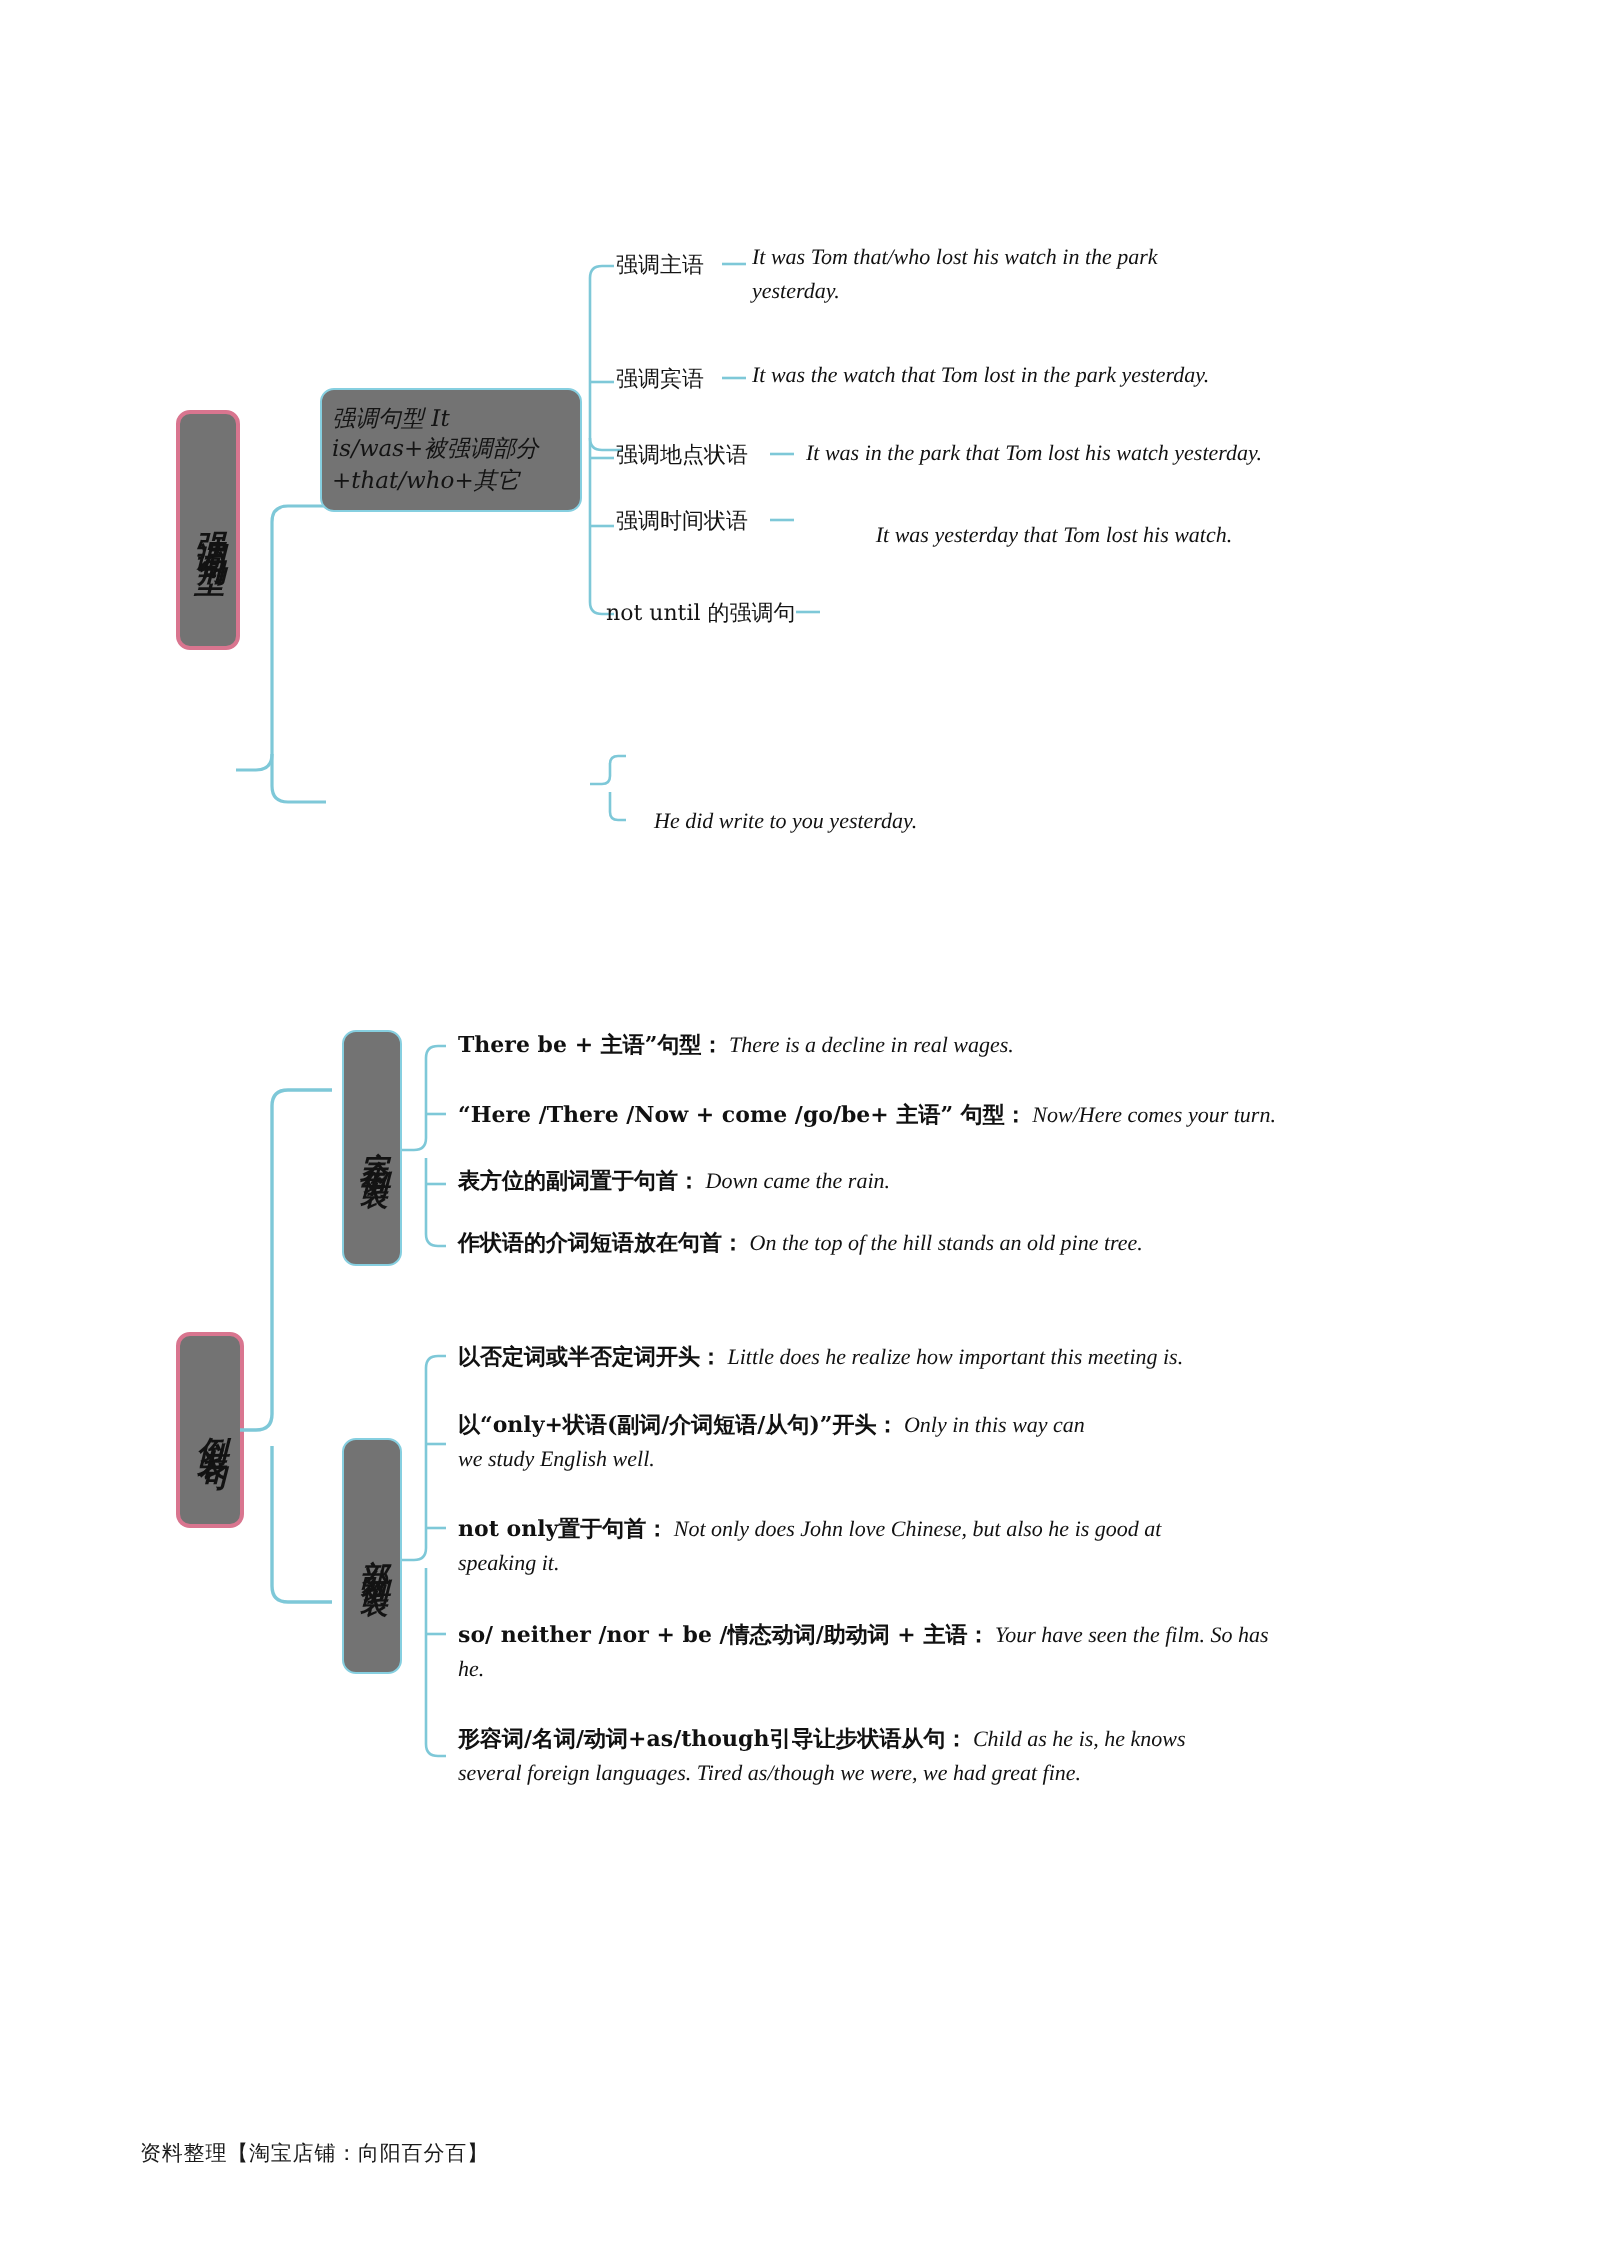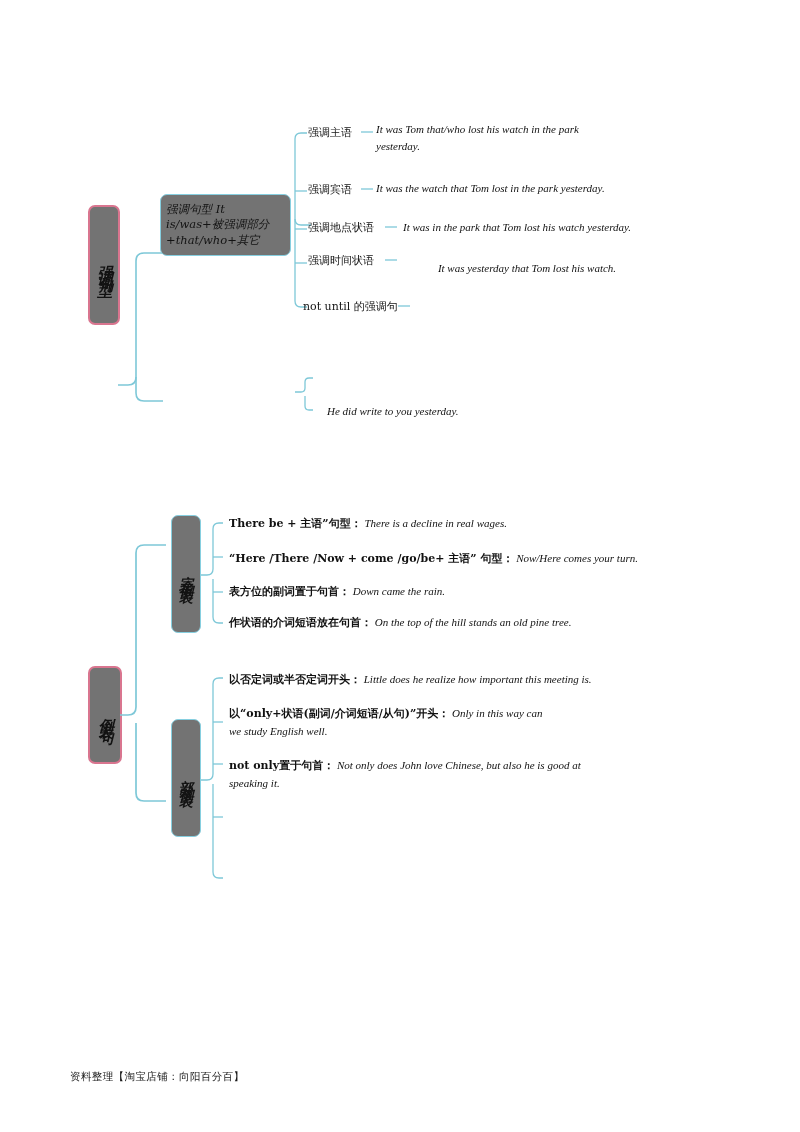--- a/index.html
+++ b/index.html
@@ -259,17 +259,25 @@
   <div class="leaf-text" style="left:229px; top:705px; width:320px;">
     <b>以“only+状语(副词/介词短语/从句)”开头：</b>
     <span class="ex">Only in this way can we study English well.</span>
   </div>
 
   <div class="leaf-text" style="left:229px; top:757px; width:352px;">
     <b>not only置于句首：</b>
     <span class="ex">Not only does John love Chinese, but also he is good at speaking it.</span>
   </div>
 
-
+  <div class="leaf-text" style="left:229px; top:810px; width:420px;">
+    <b>so/ neither /nor + be /情态动词/助动词 + 主语：</b>
+    <span class="ex">Your have seen the film. So has he.</span>
+  </div>
+
+  <div class="leaf-text" style="left:229px; top:862px; width:390px;">
+    <b>形容词/名词/动词+as/though引导让步状语从句：</b>
+    <span class="ex">Child as he is, he knows several foreign languages.  Tired as/though we were, we had great fine.</span>
+  </div>
 
   <div class="footer">资料整理【淘宝店铺：向阳百分百】</div>
 
 </div>
 
 </body></html>

